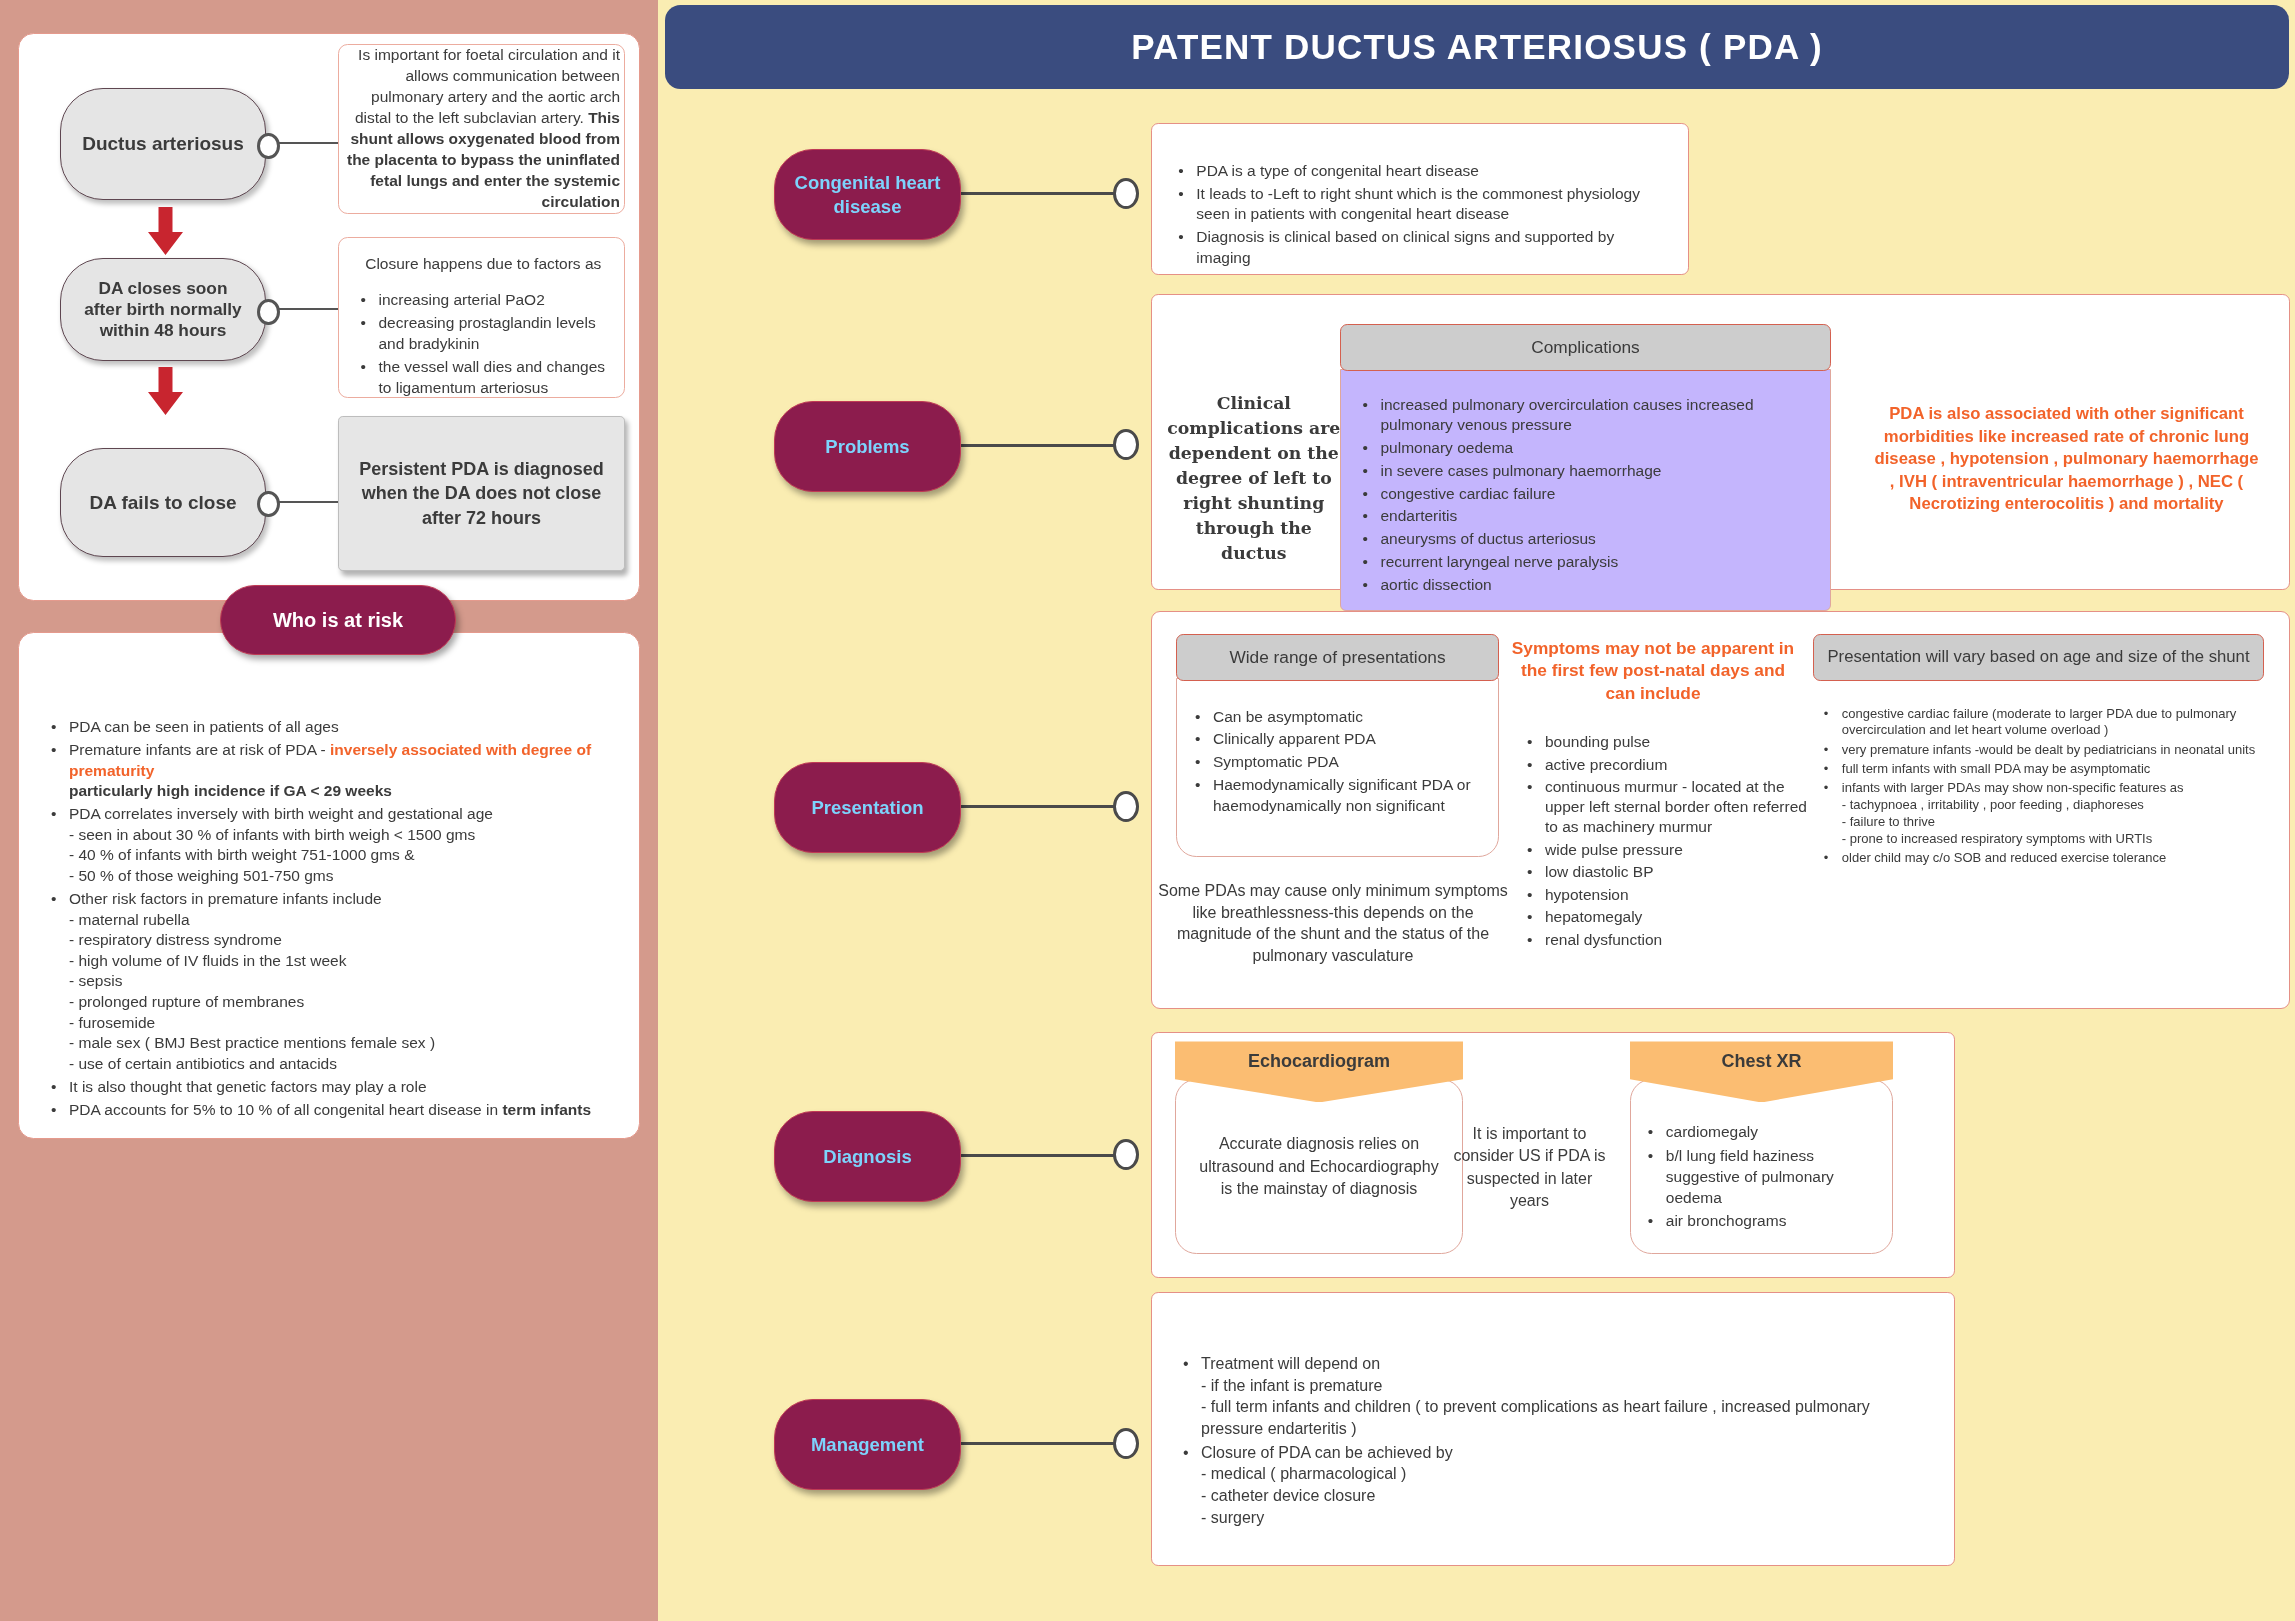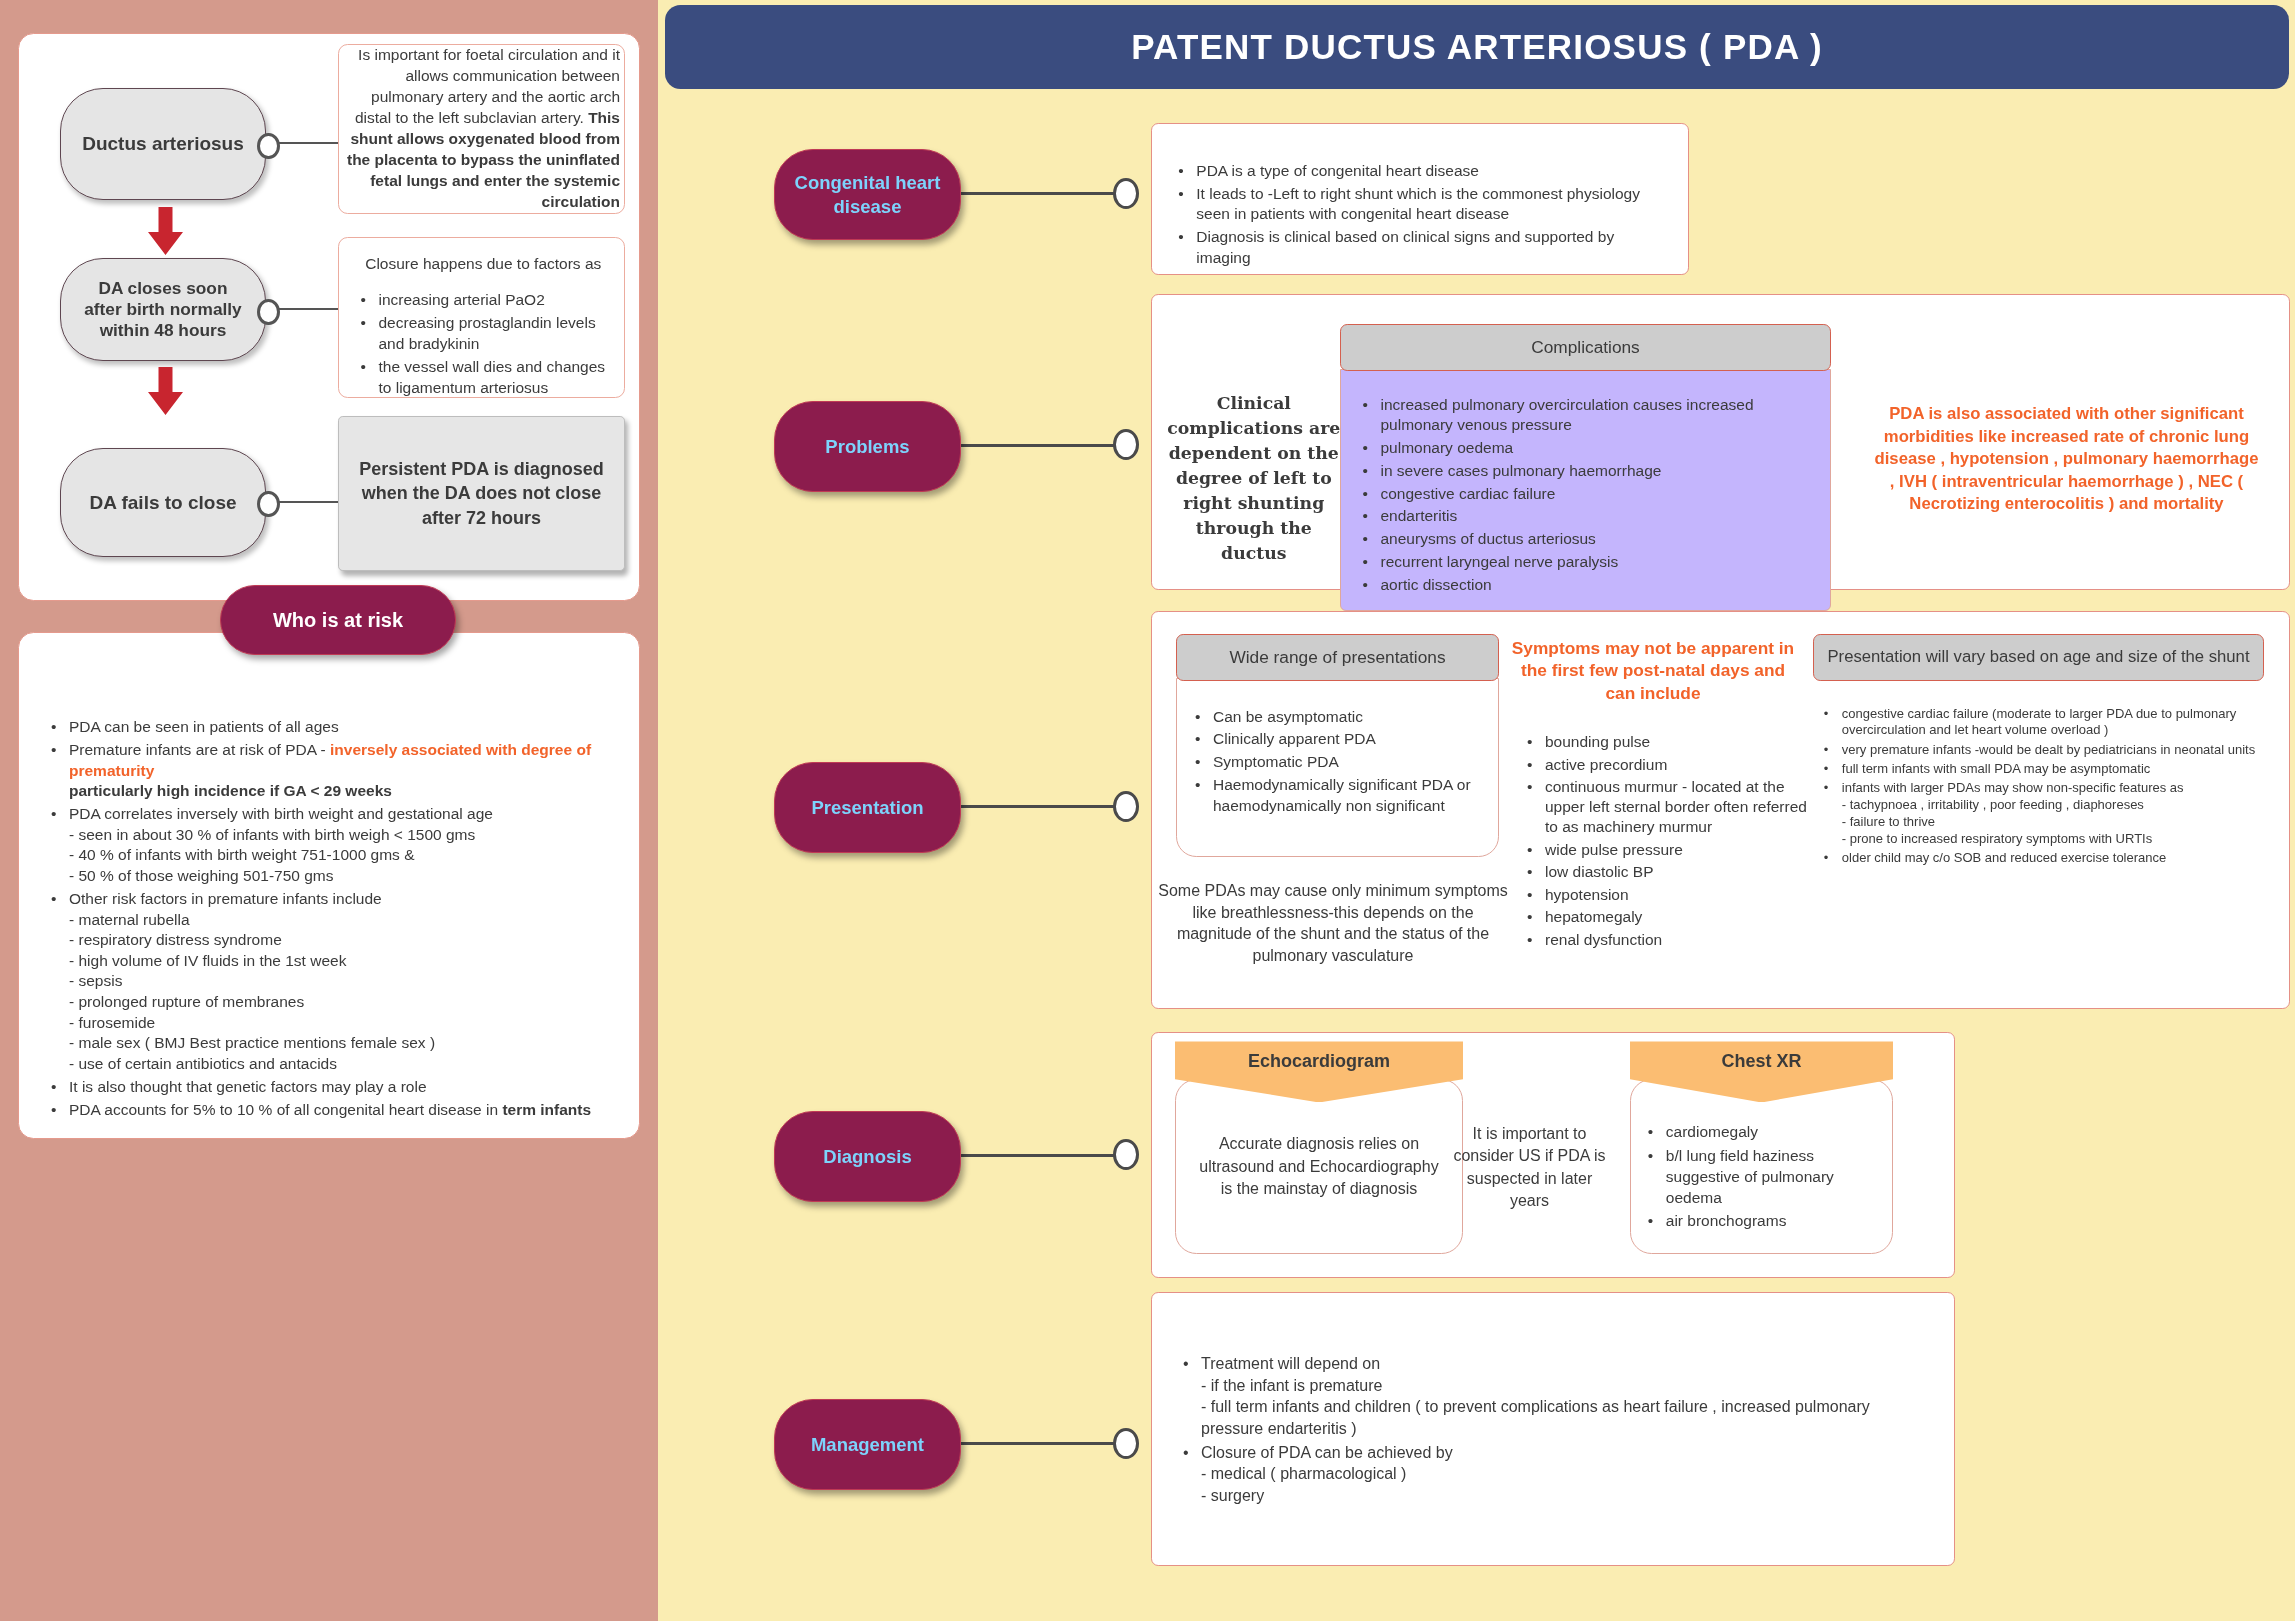--- a/index.html
+++ b/index.html
@@ -56,21 +56,21 @@
   .mp1{top:149px;} .mp2{top:401px;} .mp3{top:762px;} .mp4{top:1111px;} .mp5{top:1399px;}
   .mline{position:absolute;left:961px;width:164px;height:3px;background:#4a4a4a;z-index:2;}
   .ml1{top:192px;} .ml2{top:444px;} .ml3{top:805px;} .ml4{top:1154px;} .ml5{top:1442px;}
   .mcirc{position:absolute;left:1113px;width:20.3px;height:25px;background:#ffffff;border:3.6px solid #4a4a4a;
     border-radius:50%;z-index:3;}
   .mc1{top:178px;} .mc2{top:429px;} .mc3{top:791px;} .mc4{top:1139px;} .mc5{top:1428px;}
   
   .cbox{position:absolute;background:#ffffff;border:1.2px solid #E59086;border-radius:7.2px;box-sizing:border-box;z-index:2;}
   .box-cong{left:1151px;top:123px;width:538px;height:152px;padding:37px 15.5px 0 20.3px;font-size:15.5px;line-height:1.32;}
   .box-prob{left:1151px;top:294px;width:1139px;height:296px;}
-  .box-pres{left:1151px;top:611px;width:1139px;height:398px;}
+  .box-pres{left:1151px;top:611px;width:1139px;height:398px;border-radius:9px;}
   .box-diag{left:1151px;top:1032px;width:804px;height:246px;}
   .box-mgmt{left:1151px;top:1292px;width:804px;height:274px;}
   
   .prob-intro{position:absolute;left:10.8px;top:96px;width:182px;text-align:center;font-weight:bold;
     font-family:"DejaVu Serif","Liberation Serif",serif;font-size:17.3px;line-height:1.45;}
   .comp-wrap{position:absolute;left:188px;top:29px;width:491px;}
   .grayhdr{background:#CDCDCD;border:1.2px solid #D4604F;border-radius:7.2px;height:47px;display:flex;
     align-items:center;justify-content:center;text-align:center;font-size:17.3px;position:relative;z-index:2;box-sizing:border-box;}
   .comp-body{background:#c4b5fd;border:0.6px solid #E0A79C;border-radius:0 0 6px 6px;margin-top:-2.4px;
     padding:25px 10.8px 12px 15.5px;font-size:15.5px;line-height:1.32;}
@@ -303,18 +303,19 @@
   <div class="cbox box-mgmt">
     <ul class="mgmt-list">
       <li>
         <span>Treatment will depend on</span>
         <div class="sub">- if the infant is premature</div>
         <div class="sub">- full term infants and children ( to prevent complications as heart failure , increased pulmonary pressure endarteritis )</div>
       </li>
       <li>
         <span>Closure of PDA can be achieved by</span>
         <div class="sub">- medical ( pharmacological )</div>
+        <div class="sub">- catheter device closure</div>
         <div class="sub">- surgery</div>
       </li>
     </ul>
   </div>
 </div>
 
 
 </body></html>

